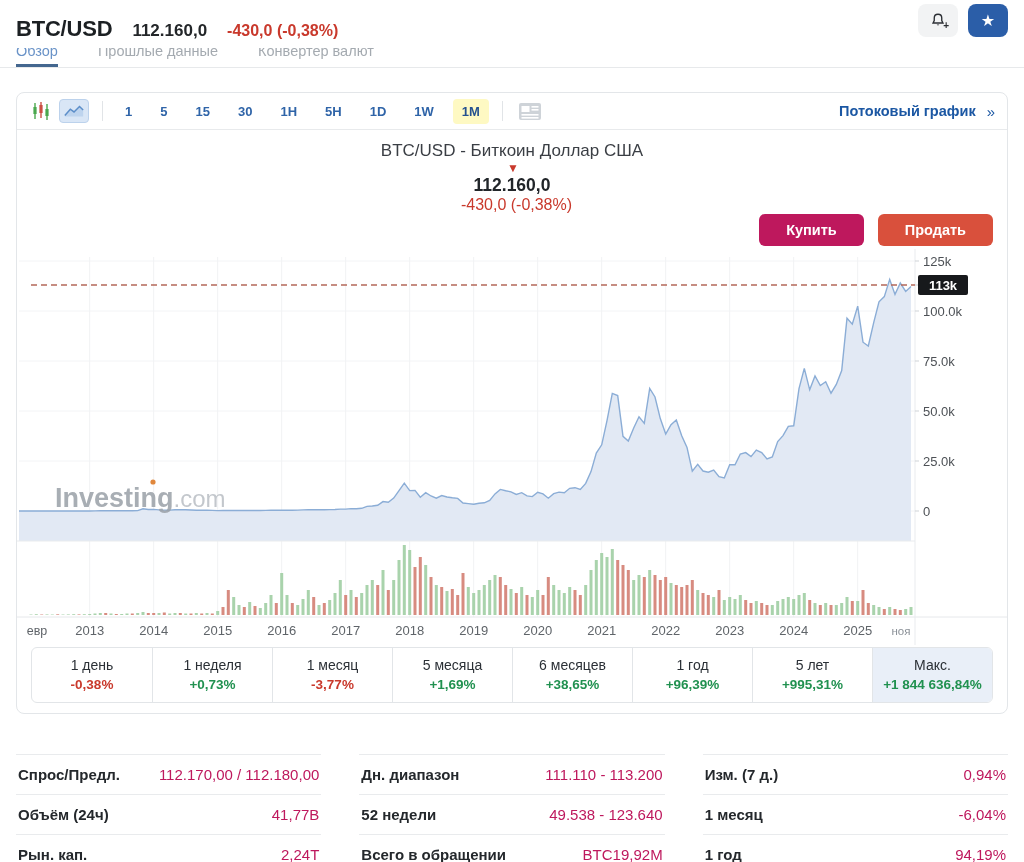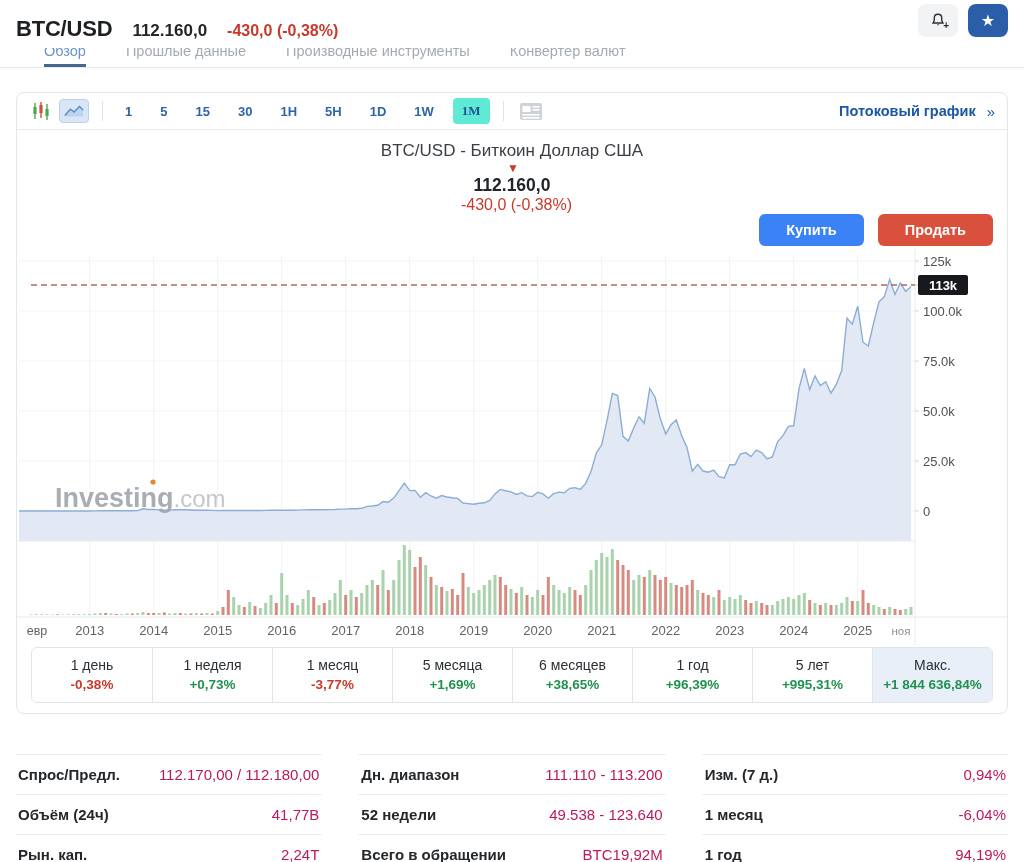--- a/index.html
+++ b/index.html
@@ -14,47 +14,47 @@
   .head-change { font-size:16px; font-weight:bold; color:#c9392c; }
   .head-actions { position:absolute; right:16px; top:4px; display:flex; gap:10px; }
   .icon-btn { width:40px; height:33px; border:none; border-radius:8px; cursor:pointer;
               display:flex; align-items:center; justify-content:center; }
   .alert-btn { background:#f2f3f4; position:relative; }
   .fav-btn { background:#2b5ea8; color:#fff; font-size:16px; }
   .alert-plus { position:absolute; right:9px; bottom:6px; font-size:10px; font-weight:bold; color:#2b2e33; }
 
   
   .nav-tabs { height:20px; overflow:hidden; position:relative; border-bottom:1px solid #e7e9eb; margin-top:6px; }
-  .nav-tabs-inner { position:absolute; top:-7px; left:16px; display:flex; gap:40px;margin-left:28px; }
+  .nav-tabs-inner { position:absolute; top:-7px; left:16px; display:flex; gap:40px; }
   .nav-tab { height:26px; line-height:20px; font-size:14.5px; color:#a4aab0; cursor:pointer; }
   .nav-tab.active { color:#6a93c8; border-bottom:3px solid #44678f; }
 
   
   .chart-card { margin:24px 16px 0; border:1px solid #e3e6e9; border-radius:8px; background:#fff; }
   .chart-toolbar { height:37px; display:flex; align-items:center; padding:0 12px; gap:6px;
                    border-bottom:1px solid #e8eaec; }
   .tool-btn { background:none; border:none; cursor:pointer; display:flex; align-items:center; justify-content:center; padding:2px; }
   .areatype-btn { width:30px; height:24px; background:#d9e6f6; border:1px solid #bcd2ec; border-radius:4px; }
   .vsep { width:1px; height:20px; background:#e1e4e7; margin:0 7px; }
   .tf { background:none; border:none; cursor:pointer; font-family:inherit;
         font-size:13px; font-weight:bold; color:#2f64a8; padding:5px 9px; border-radius:4px; }
-  .tf.active { background:#5eead4; color:#24508f;font-family:Liberation Serif, serif; }
+  .tf.active { background:#fef9c3; color:#24508f; }
   .toolbar-spacer { flex:1; }
   .stream-link { font-size:14.5px; font-weight:bold; color:#1b57a3; cursor:pointer; display:flex; align-items:center; gap:11px; }
   .stream-arrow { font-weight:normal; font-size:15px; }
 
   .chart-titlebar { display:flex; align-items:center; padding:11px 14px 3px;flex-direction:column; }
   .c-title { font-size:17px; color:#3a3e44; }
   .c-arrow { color:#c9392c; font-size:12px; margin:0 7px 0 9px; }
   .c-price { font-size:17.5px; font-weight:bold; color:#212529; }
   .c-change { font-size:16px; color:#c9392c; margin-left:9px; }
   .trade-btns { margin-left:auto; display:flex; gap:14px; }
   .trade-btn { border:none; border-radius:6px; padding:8px 27px; color:#fff;
                font-family:inherit; font-size:14.5px; font-weight:bold; cursor:pointer; }
-  .buy { background:#3b82f6; }
+  .buy { background:#be185d; }
   .sell { background:#d9503c; }
 
   #chart-svg { display:block; width:990px; height:396px; }
   #chart-svg text { font-family:"Liberation Sans", sans-serif; }
 
   
   .perf-strip { margin:2px 14px 10px; border:1px solid #e2e5e8; border-radius:6px;
                 display:grid; grid-template-columns:repeat(8,1fr); overflow:hidden; }
   .perf-cell { text-align:center; padding:9px 4px 10px; border-left:1px solid #e2e5e8; }
   .perf-cell:first-child { border-left:none; }
@@ -93,21 +93,20 @@
       <span class="alert-plus">+</span>
     </button>
     <button class="icon-btn fav-btn">
       <span>★</span>
     </button>
   </div>
   <div class="nav-tabs" style="margin:6px -16px 0;">
     <div class="nav-tabs-inner">
         <div class="nav-tab active">Обзор</div>
         <div class="nav-tab">Прошлые данные</div>
-        <div class="nav-tab">Производные инструменты</div>
         <div class="nav-tab">Конвертер валют</div>
       </div>
   </div>
 </div>
 
 <div class="chart-card">
   <div class="chart-toolbar">
     <button class="tool-btn">
       <svg width="20" height="20" viewBox="0 0 20 20">
         <line x1="4" y1="2" x2="4" y2="18" stroke="#4aa84e" stroke-width="1.4"></line>

